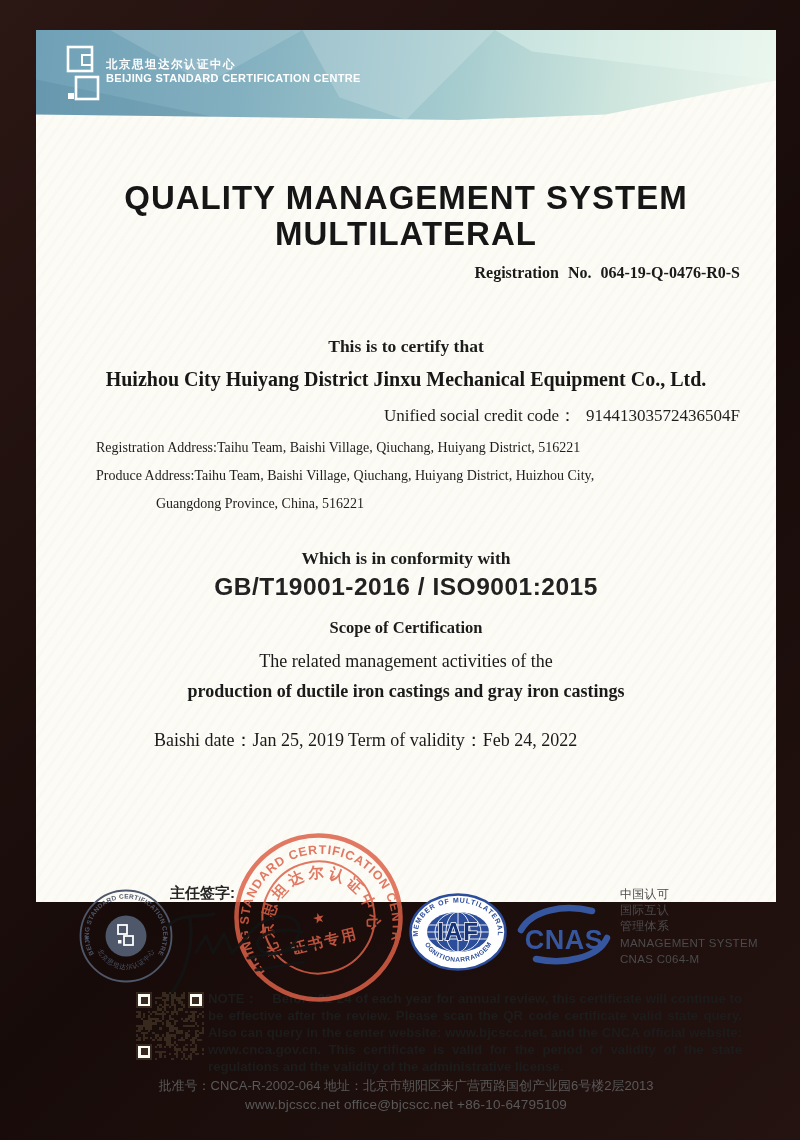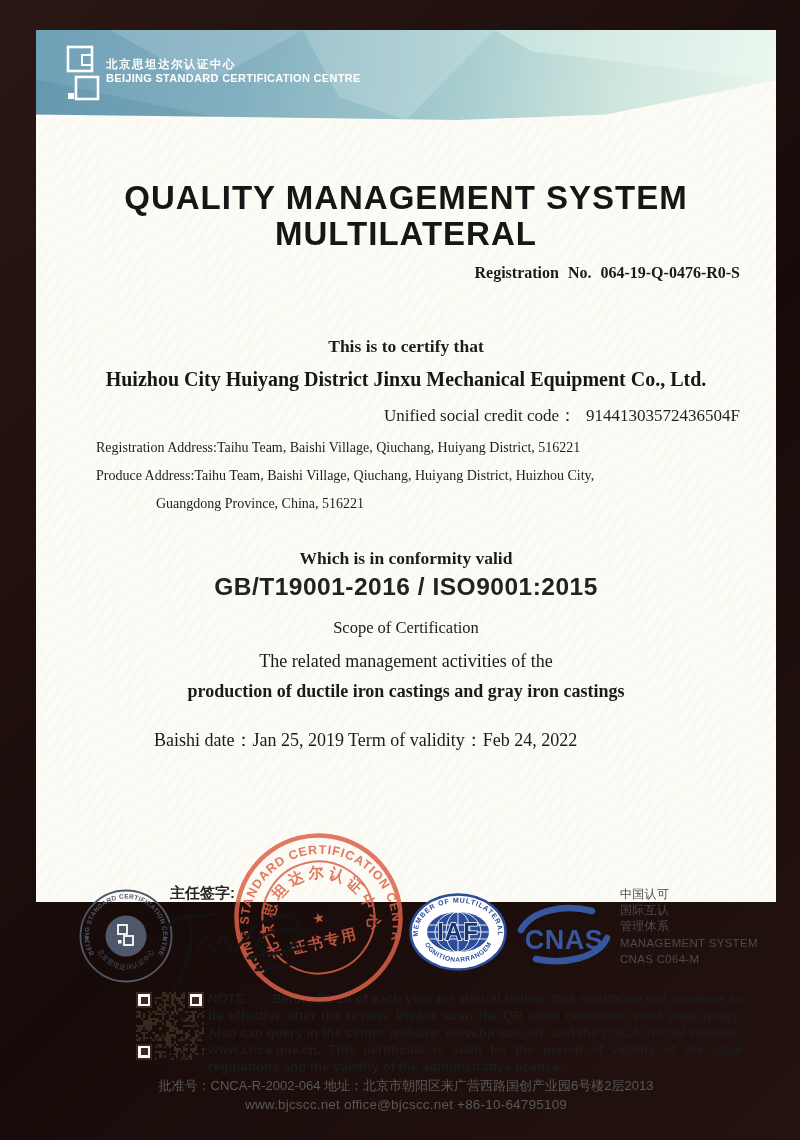--- a/index.html
+++ b/index.html
@@ -47,21 +47,21 @@
   .title{top:150px;font-size:33px;font-weight:700;letter-spacing:1px;line-height:36px;color:#161616}
   .reg-line{top:234px;right:36px;font-weight:700;font-size:16px;word-spacing:5px;color:#1a1a1a}
   .certify-intro{top:306px;font-weight:700;font-size:17.5px;color:#1c1c1c}
   .company{top:338px;font-weight:700;font-size:20px;color:#171717}
   .credit{top:374px;right:36px;font-size:17px;color:#1e1e1e}
   .credit .gap{display:inline-block;width:10px}
   .addr{left:60px;font-size:14px;color:#1e1e1e}
   .addr1{top:410px}.addr2{top:438px}.addr3{top:466px;left:120px}
   .conf-intro{top:518px;font-weight:700;font-size:17.5px;color:#1c1c1c}
   .standard{top:543px;font-weight:700;font-size:24.5px;letter-spacing:.5px;color:#222;font-family:"Liberation Sans",sans-serif}
-  .scope-title{top:588px;font-weight:400;font-size:16.5px;color:#1c1c1c}
+  .scope-title{top:588px;font-weight:700;font-size:16.5px;color:#1c1c1c}
   .scope1{top:621px;font-weight:400;font-size:18px;color:#1a1a1a}
   .scope2{top:651px;font-weight:700;font-size:18px;color:#1a1a1a}
   .date-issue{left:118px;top:698px;font-size:18px;color:#1a1a1a}
   .date-term{left:312px;top:698px;font-size:18px;color:#1a1a1a}
 
   
   .navy-seal{left:42px;top:858px}
   .director{left:134px;top:854px;font-size:15px;font-weight:700;color:#262626}
   .red-stamp{left:195px;top:800px;opacity:.84}
   .signature{left:120px;top:866px}
@@ -112,21 +112,21 @@
   <div class="abs ctr serif company">Huizhou City Huiyang District Jinxu Mechanical Equipment Co., Ltd.</div>
 
   <div class="abs serif credit">
     <span>Unified social credit code：</span><span class="gap"></span><span>91441303572436504F</span>
   </div>
 
   <div class="abs serif addr addr1">Registration Address:Taihu Team, Baishi Village, Qiuchang, Huiyang District, 516221</div>
   <div class="abs serif addr addr2">Produce Address:Taihu Team, Baishi Village, Qiuchang, Huiyang District, Huizhou City,</div>
   <div class="abs serif addr addr3">Guangdong Province, China, 516221</div>
 
-  <div class="abs ctr serif conf-intro">Which is in conformity valid</div>
+  <div class="abs ctr serif conf-intro">Which is in conformity with</div>
   <div class="abs ctr standard">GB/T19001-2016 / ISO9001:2015</div>
   <div class="abs ctr serif scope-title">Scope of Certification</div>
   <div class="abs ctr serif scope1">The related management activities of the</div>
   <div class="abs ctr serif scope2">production of ductile iron castings and gray iron castings</div>
 
   <div class="abs serif date-issue">
     <span>Baishi date：</span><span>Jan 25, 2019</span>
   </div>
   <div class="abs serif date-term">
     <span>Term of validity：</span><span>Feb 24, 2022</span>

